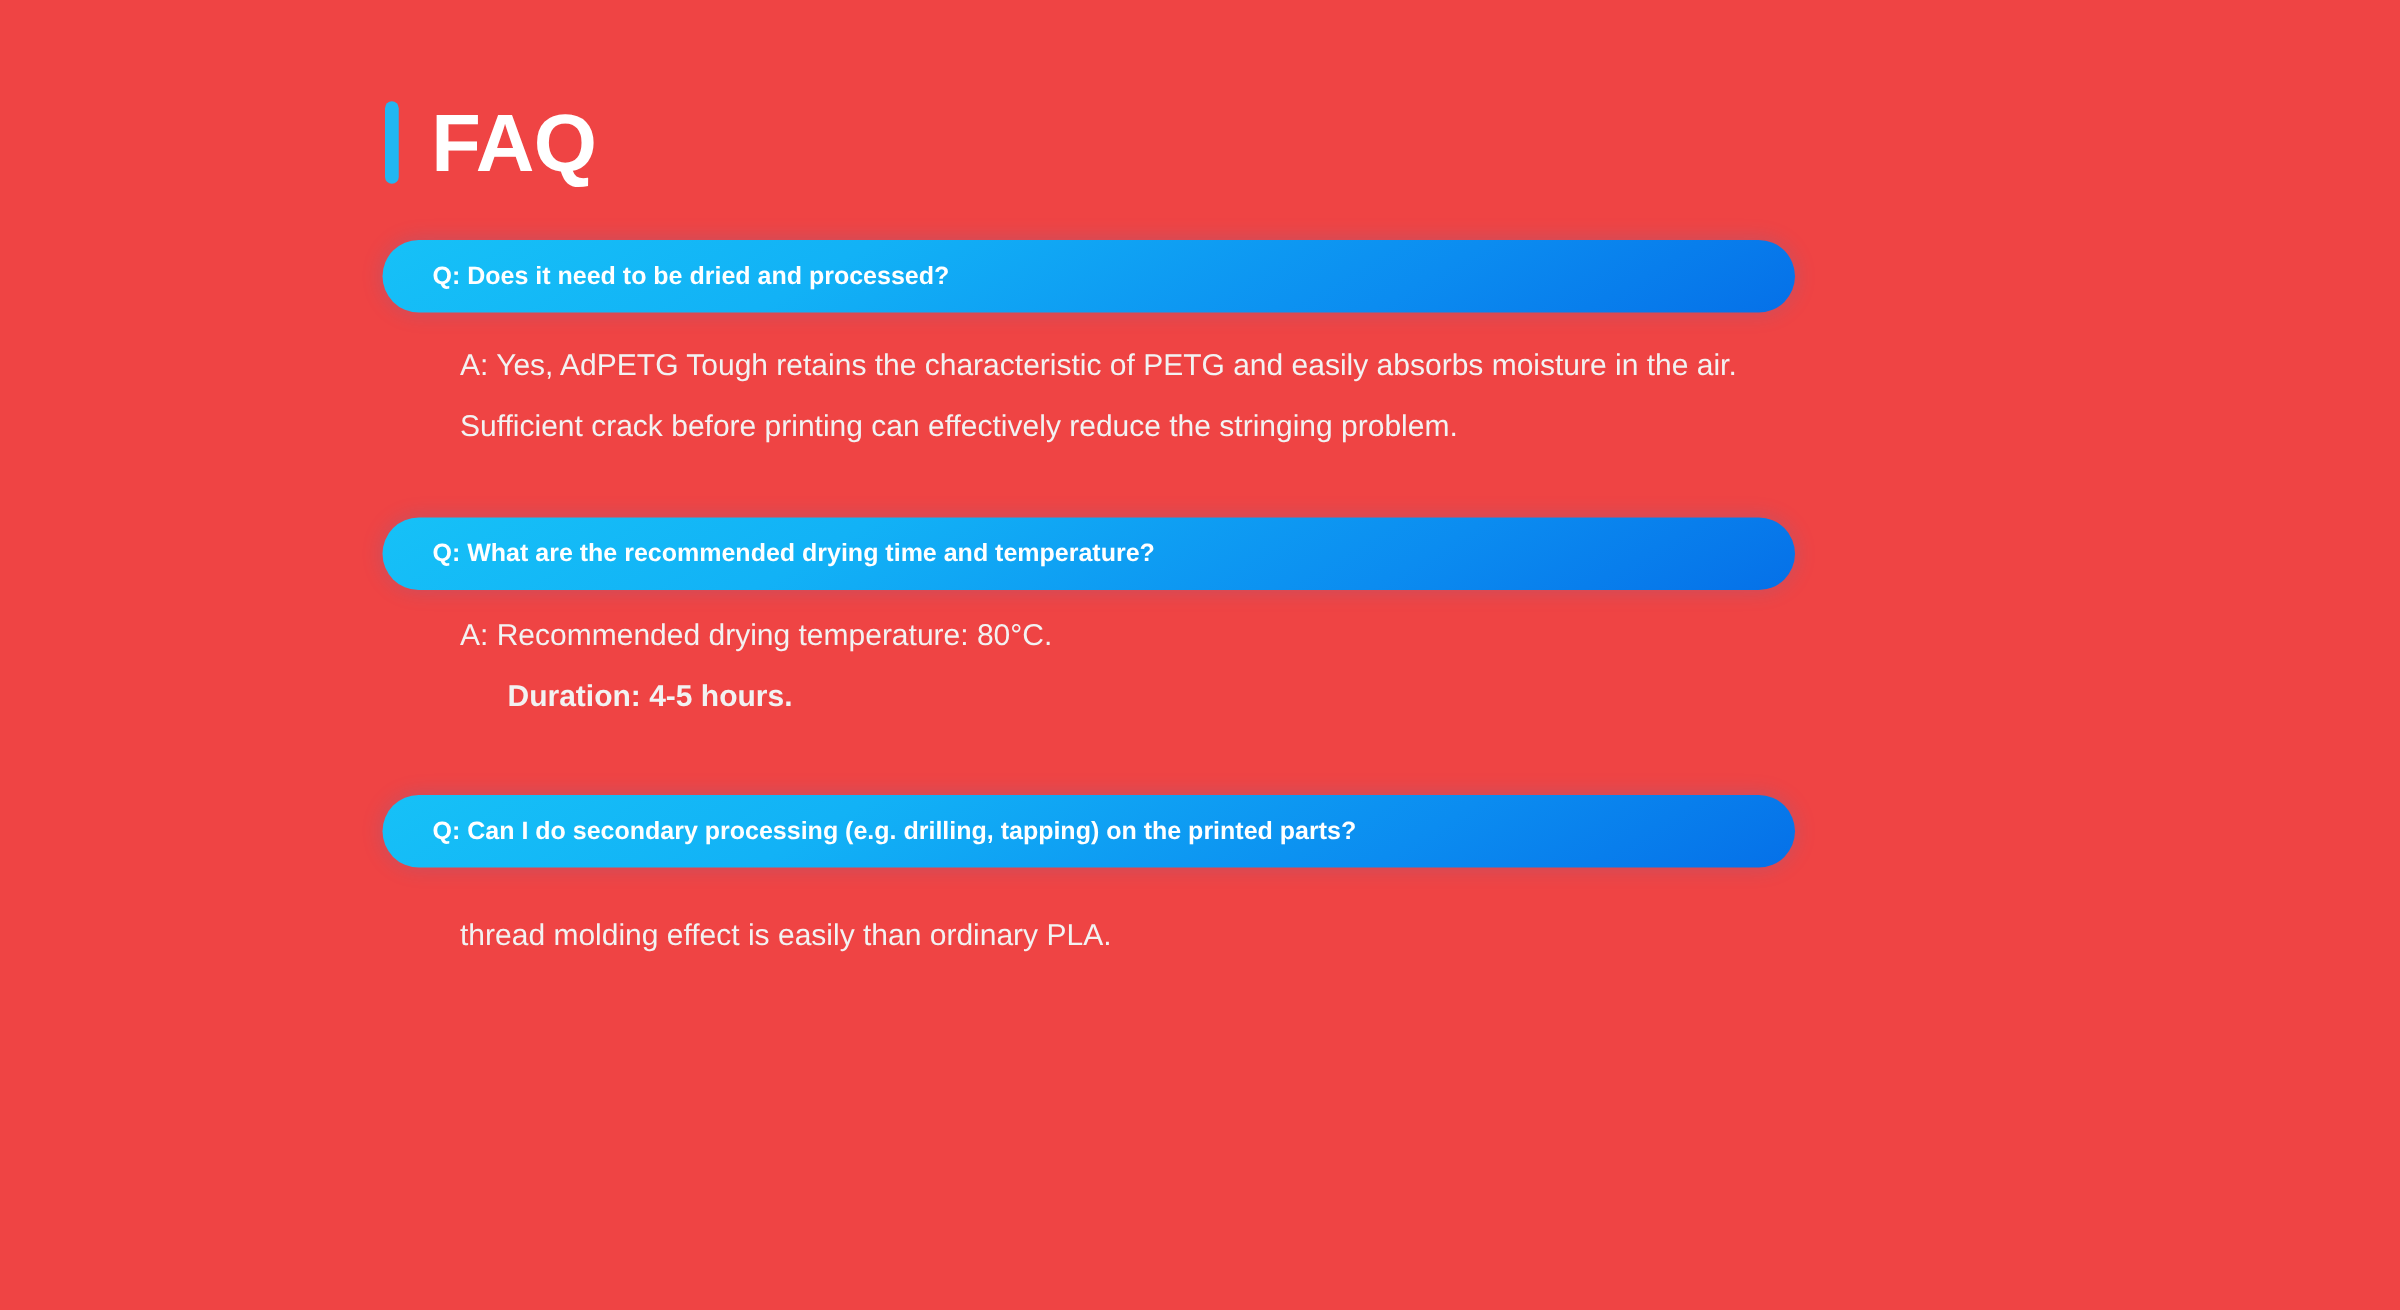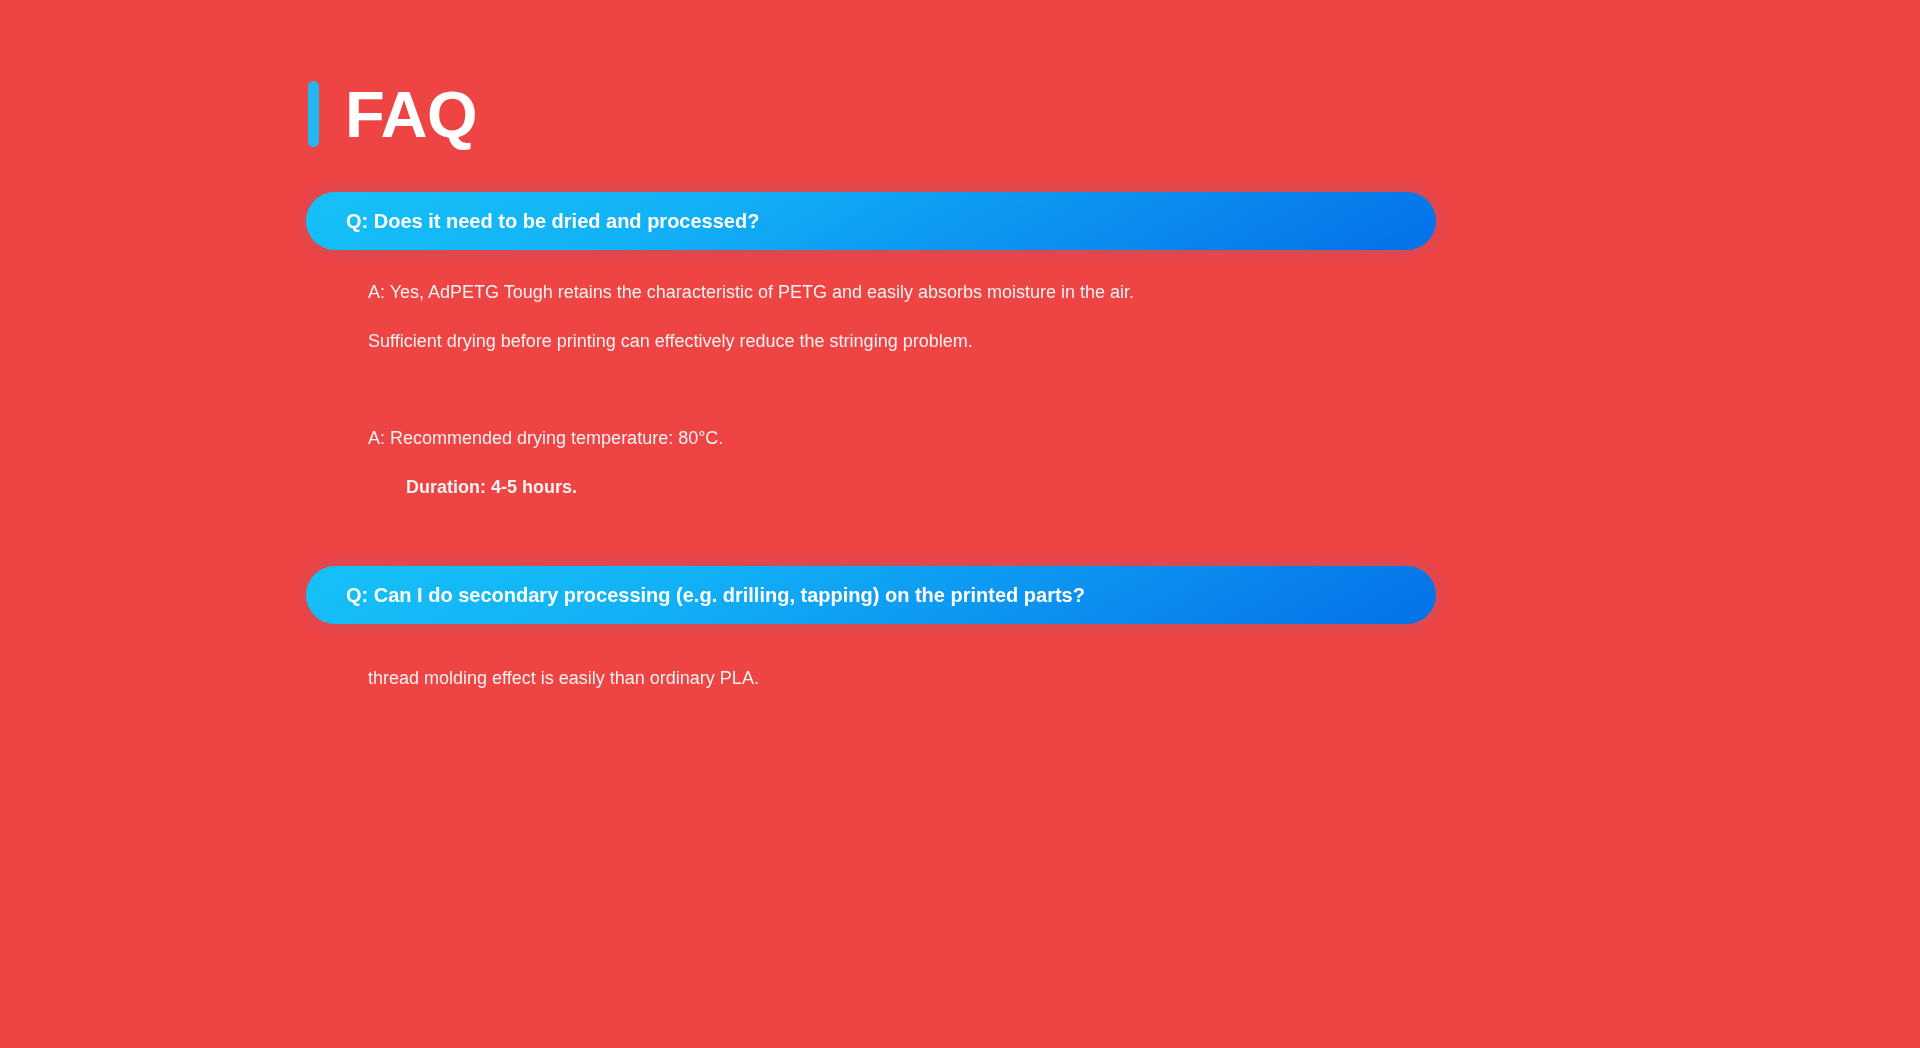--- a/index.html
+++ b/index.html
@@ -80,21 +80,21 @@
     overflow: hidden;
   }
 
   .answer-block {
     margin-top: 20px;
     padding-left: 62px;
     padding-right: 10px;
   }
   .answer-line {
     color: #F2F2F2;
-    font-size: 18px;
+    font-size: 24px;
     font-weight: 400;
     line-height: 49px;
     white-space: nowrap;
   }
   .answer-line.indent { padding-left: 38px; font-weight: bold; }
 
   
   .faq-item.i0 .answer-block { margin-top: 18px; }
   .faq-item.i0 { margin-bottom: 48px; }
   .faq-item.i1 .answer-block { margin-top: 12px; }
@@ -112,25 +112,28 @@
   </div>
 
   <div class="faq-list">
 
     <div class="faq-item i0">
       <div class="question-pill">
         <div class="question-text">Q: Does it need to be dried and processed?</div>
       </div>
       <div class="answer-block">
         <div class="answer-line">A: Yes, AdPETG Tough retains the characteristic of PETG and easily absorbs moisture in the air.</div>
-        <div class="answer-line">Sufficient drying before printing can effectively reduce the stringing problem.</div>
+        <div class="answer-line">Sufficient crack before printing can effectively reduce the stringing problem.</div>
       </div>
     </div>
 
     <div class="faq-item i1">
+      <div class="question-pill">
+        <div class="question-text">Q: What are the recommended drying time and temperature?</div>
+      </div>
       <div class="answer-block">
         <div class="answer-line">A: Recommended drying temperature: 80°C.</div>
         <div class="answer-line indent">Duration: 4-5 hours.</div>
       </div>
     </div>
 
     <div class="faq-item i2">
       <div class="question-pill">
         <div class="question-text">Q: Can I do secondary processing (e.g. drilling, tapping) on the printed parts?</div>
       </div>

